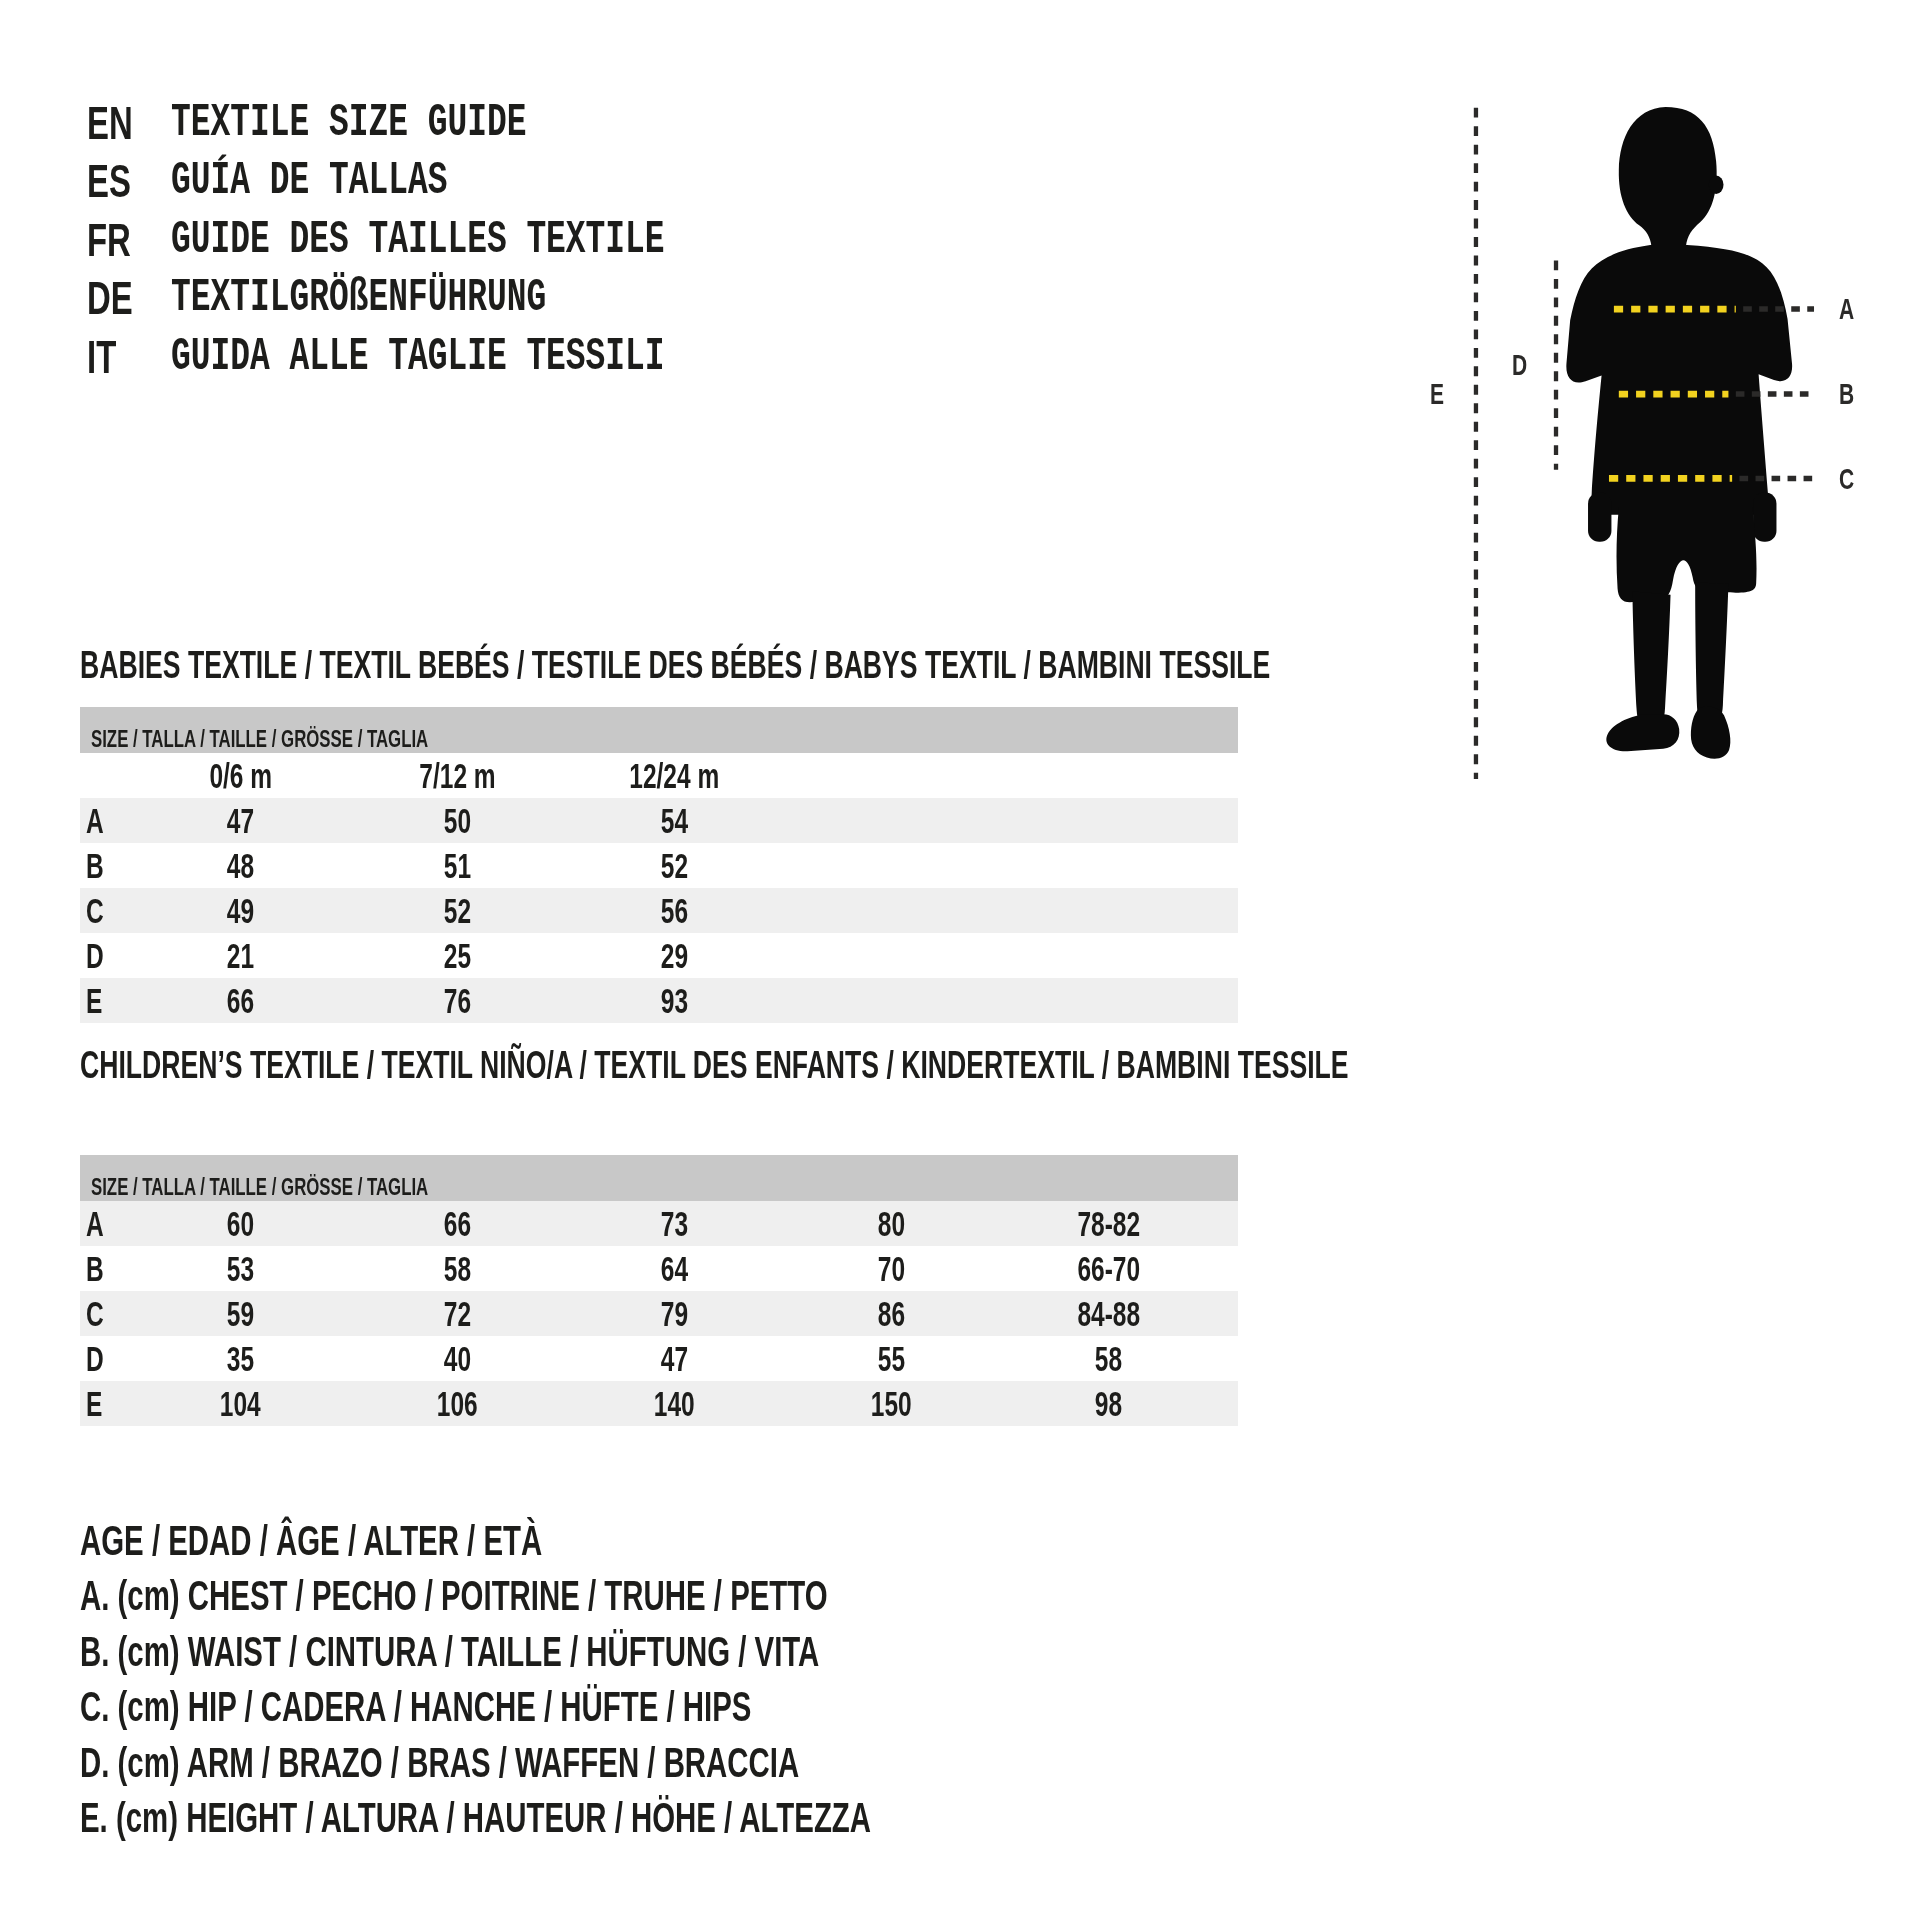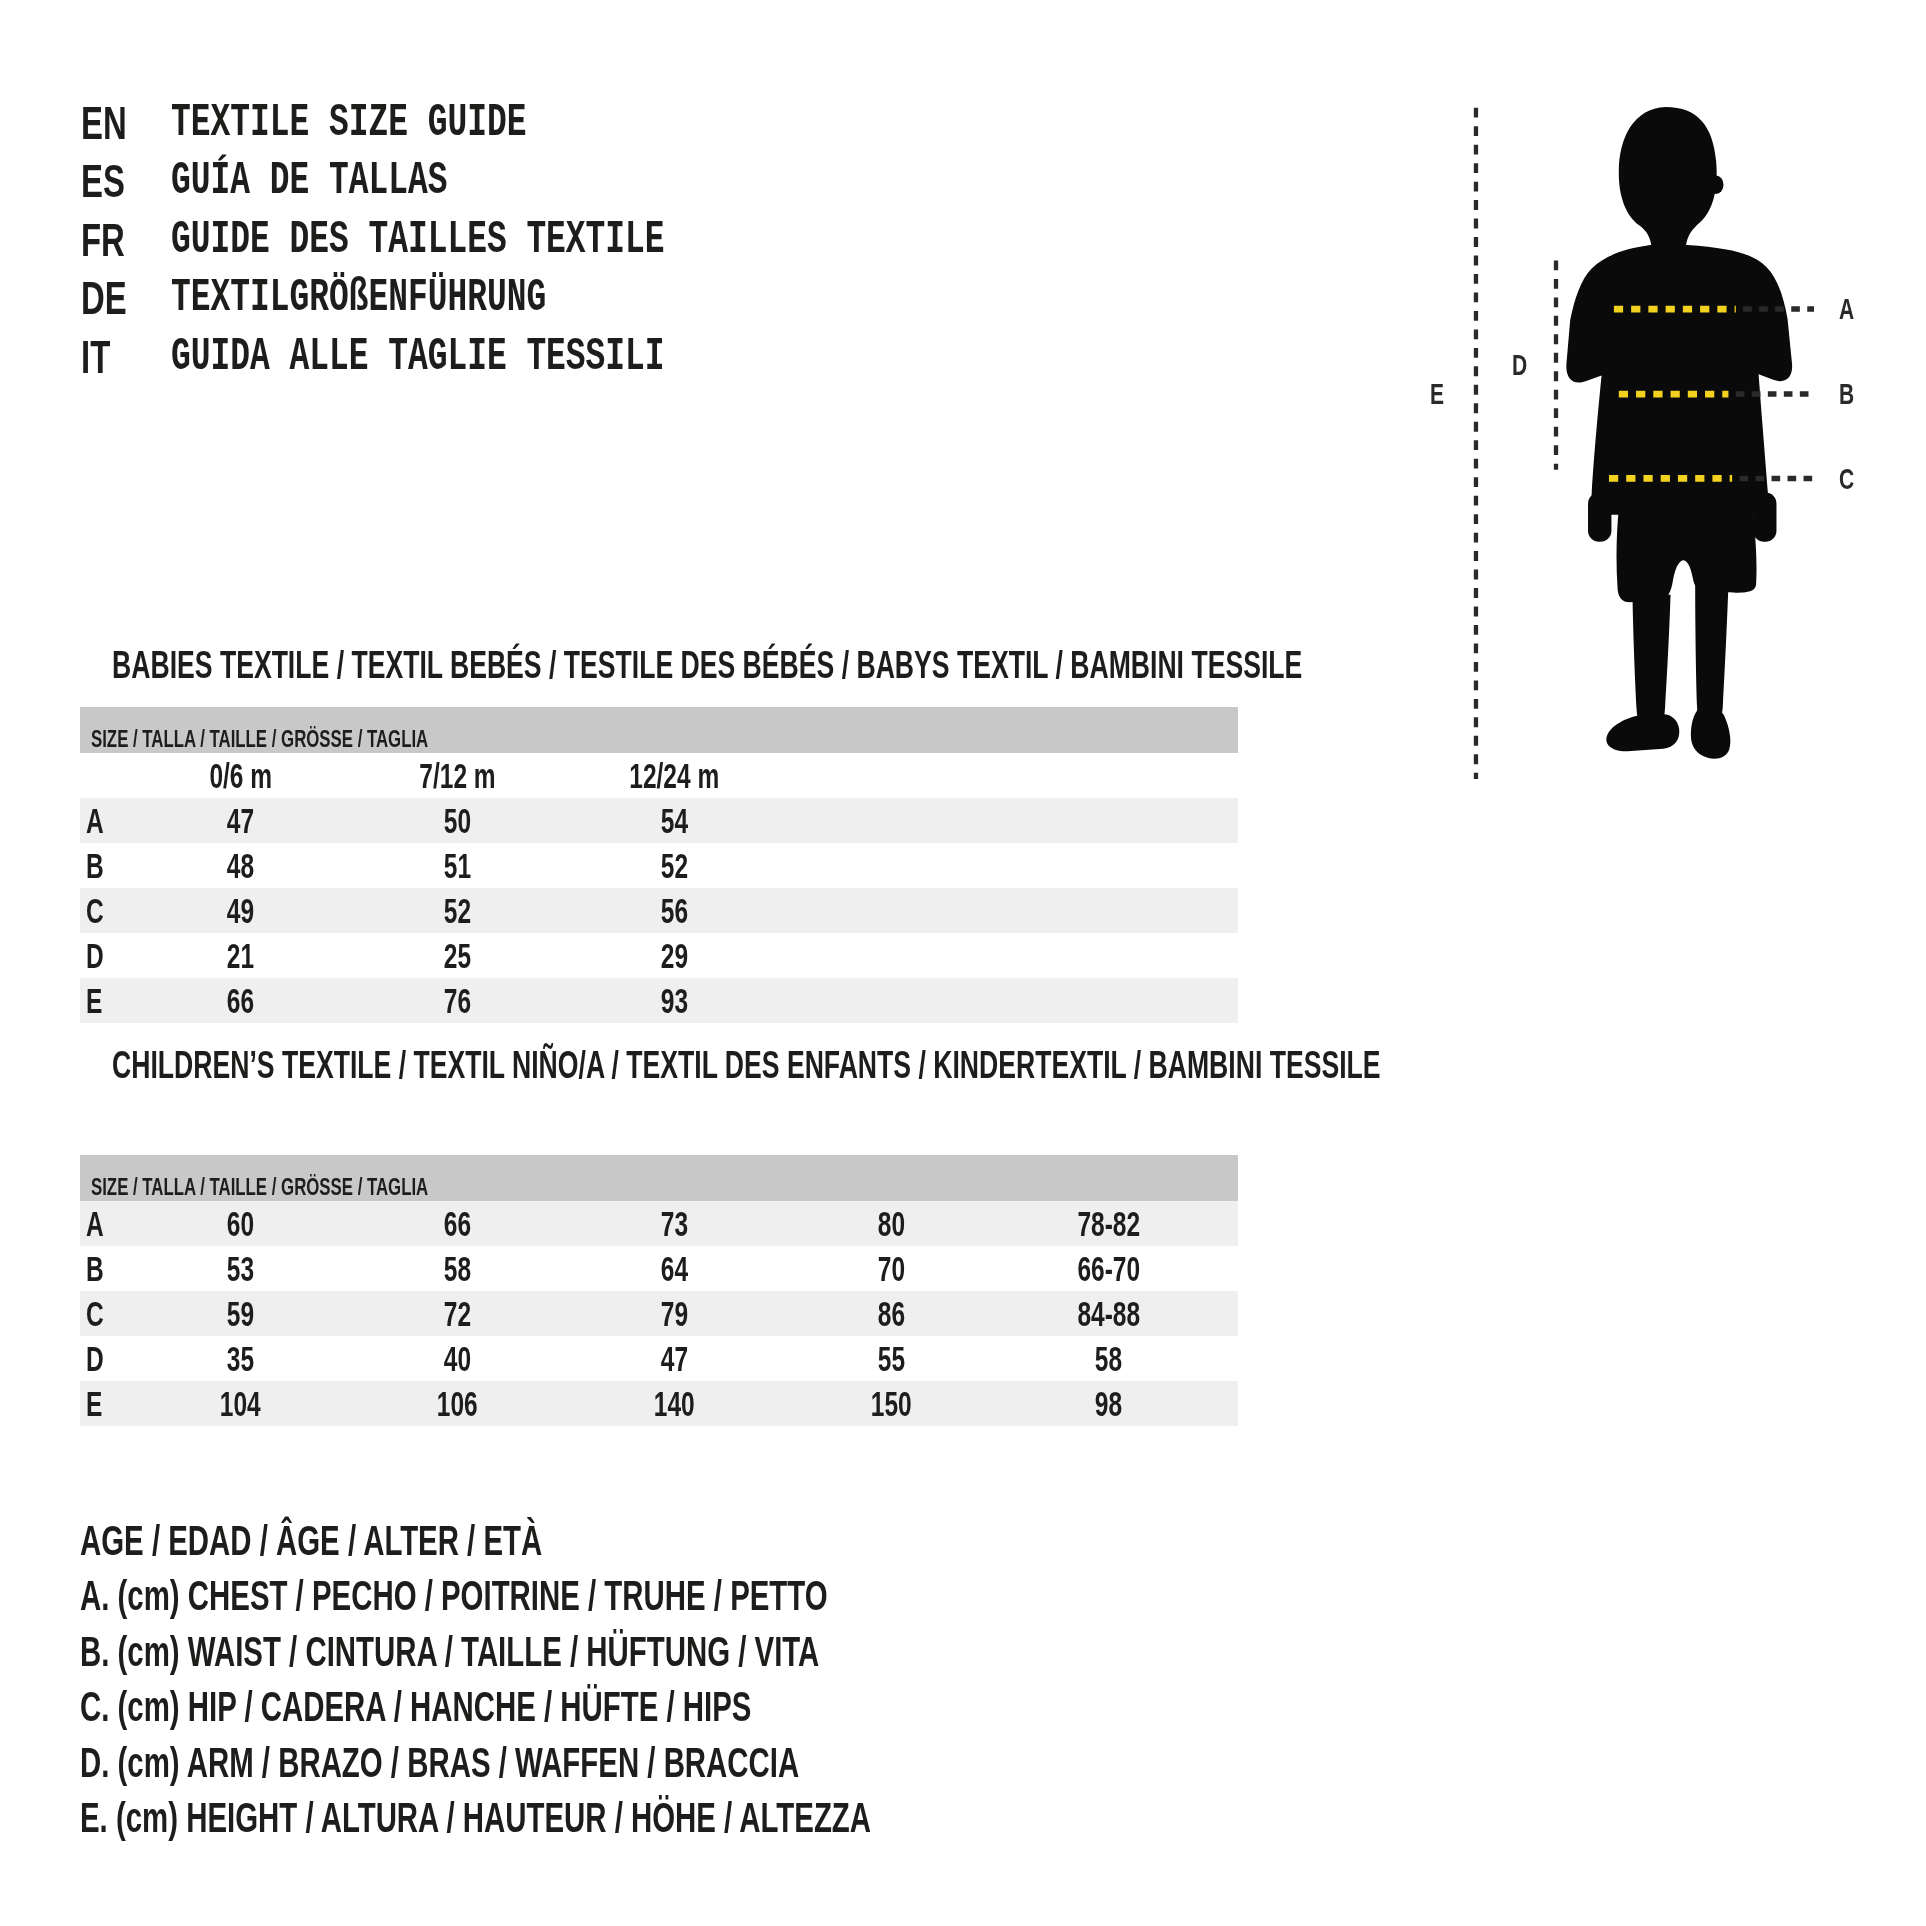--- a/index.html
+++ b/index.html
@@ -7,25 +7,25 @@
     width:1926px;height:1926px;background:#ffffff;
     font-family:"Liberation Sans", sans-serif;color:#1d1d1b;
     position:relative;overflow:hidden;font-weight:700;
   }
   
   .cond{display:inline-block;transform:scaleX(0.70);transform-origin:0 50%;white-space:nowrap;font-weight:700;}
   .cc{transform-origin:50% 50%;}
 
   
   .lang-row{position:absolute;left:80px;font-size:47px;line-height:47px;}
-  .lang-code{position:absolute;left:1px;top:0;}
+  .lang-code{position:absolute;left:7px;top:0;}
   .lang-title{position:absolute;left:91px;top:0;font-family:Liberation Mono, monospace;}
 
   
-  .section-title{position:absolute;left:80px;font-size:38px;line-height:38px;margin-left:32px;}
+  .section-title{position:absolute;left:80px;font-size:38px;line-height:38px;}
 
   
   .size-table{position:absolute;left:80px;width:1158px;}
   .thead{height:46px;background:#c8c8c8;display:flex;align-items:flex-end;padding-left:11px;box-sizing:border-box;font-size:24px;}
   .cols-row,.trow{height:45px;display:flex;align-items:center;font-size:35px;}
   .trow.odd{background:#efefef;}
   .rlabel{width:52px;padding-left:6.2px;box-sizing:border-box;text-align:left;}
   .cell{width:217px;text-align:center;}
 
   

